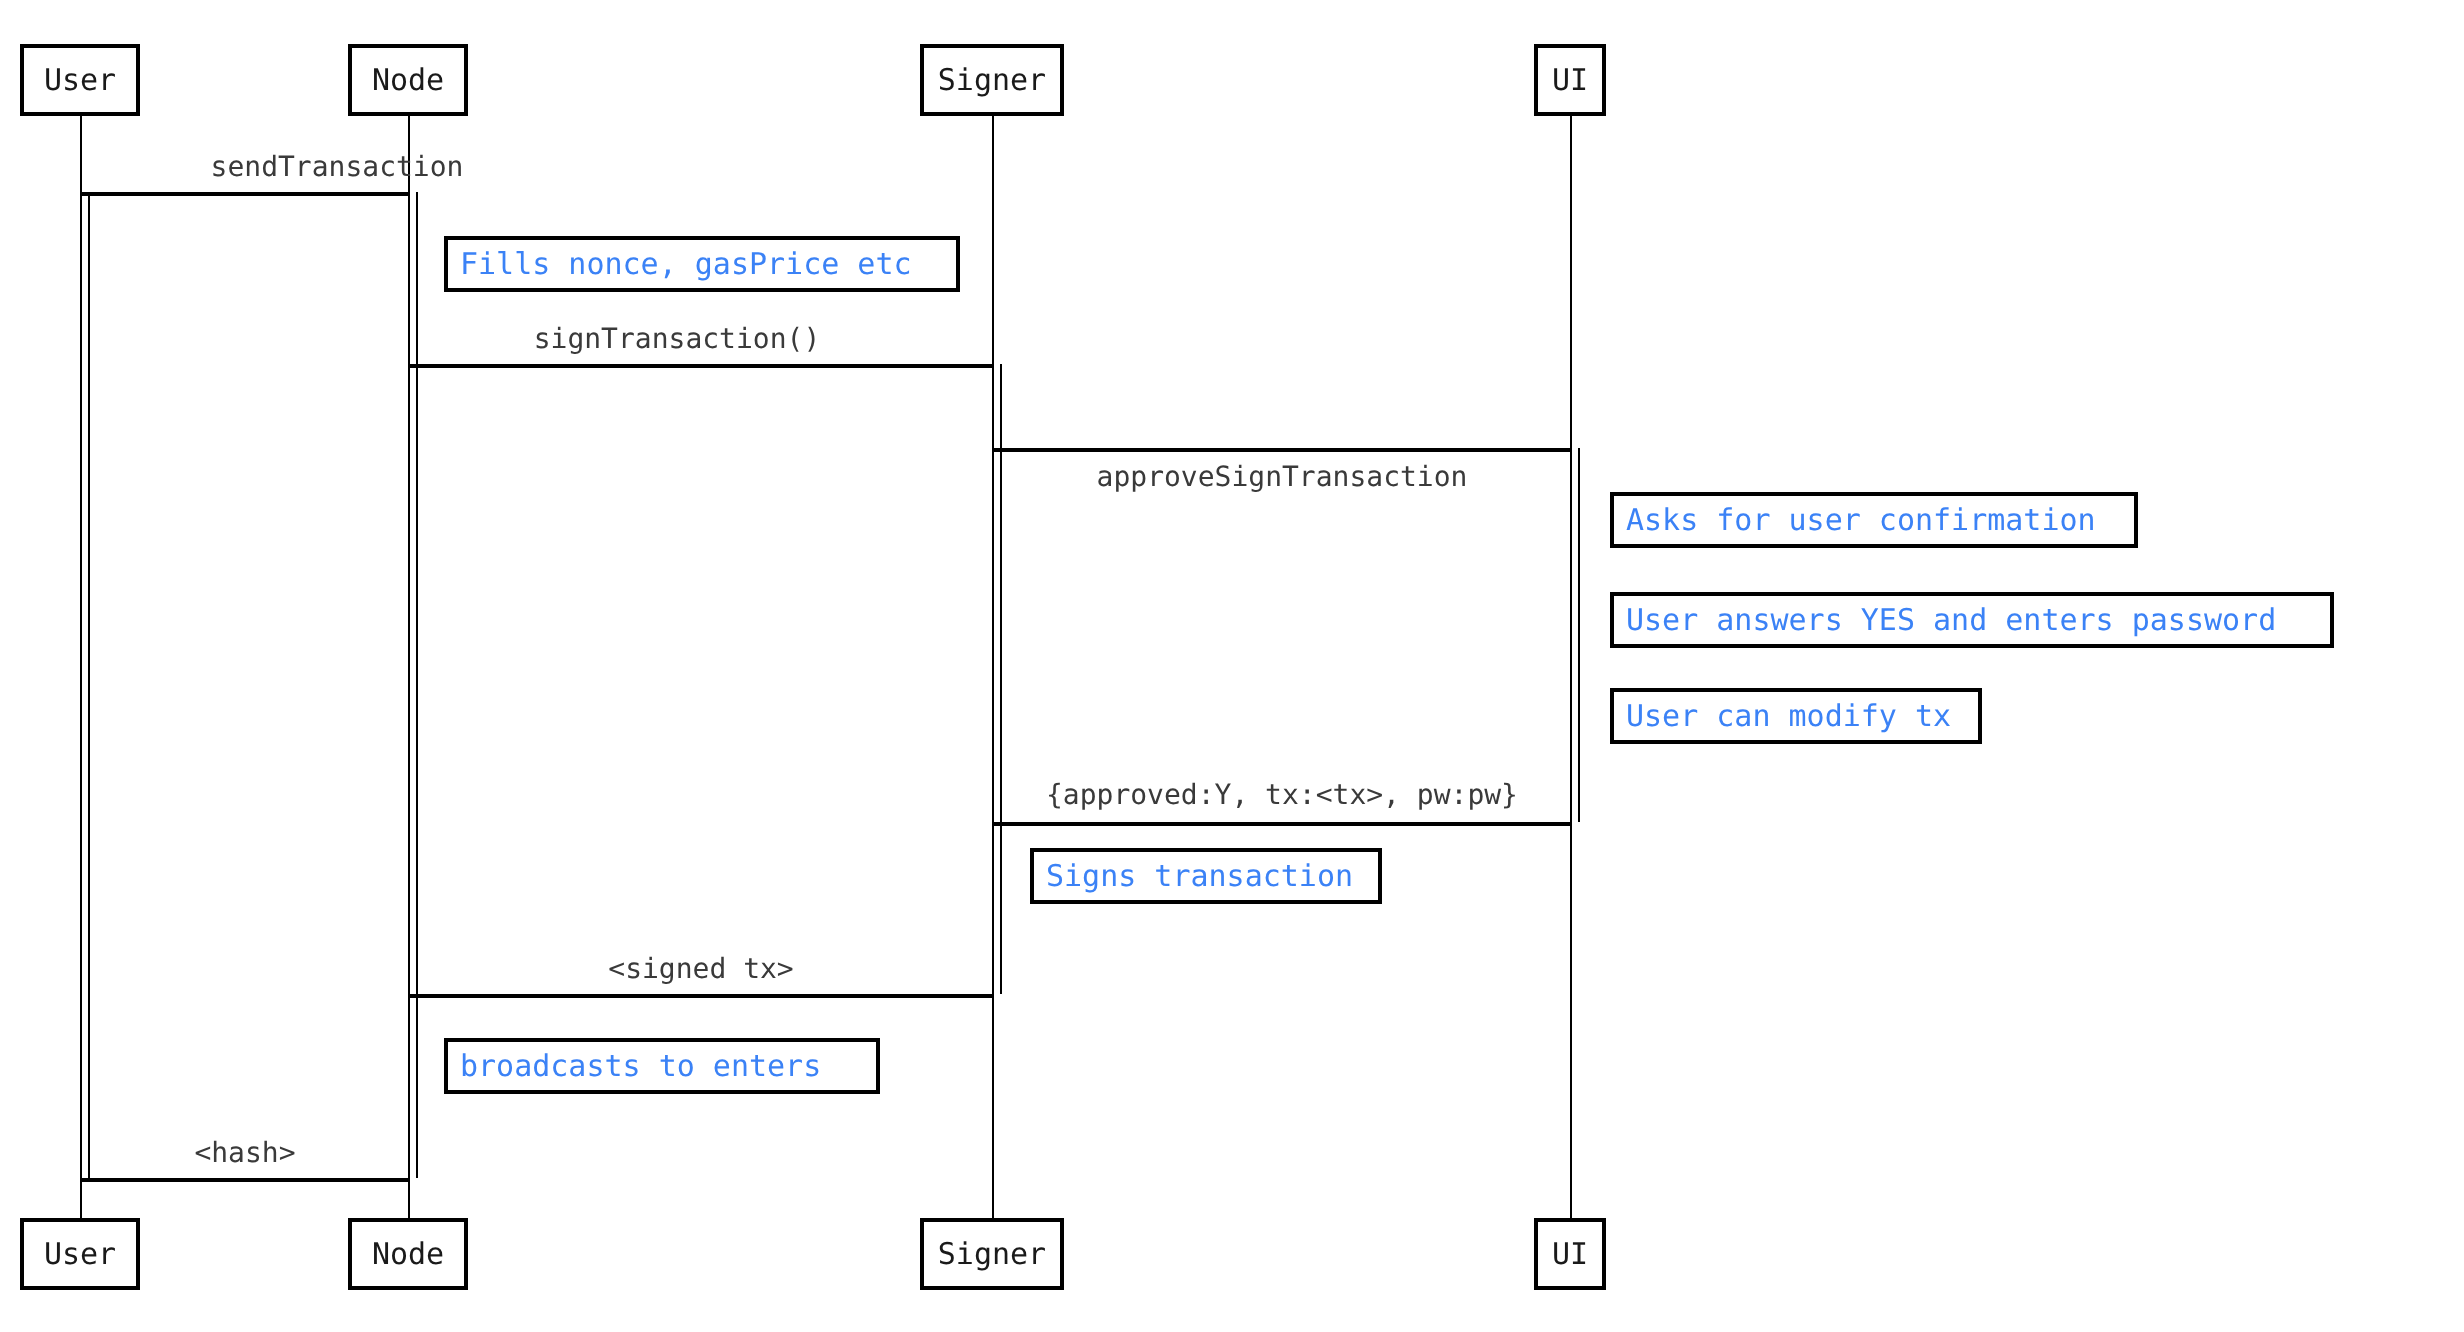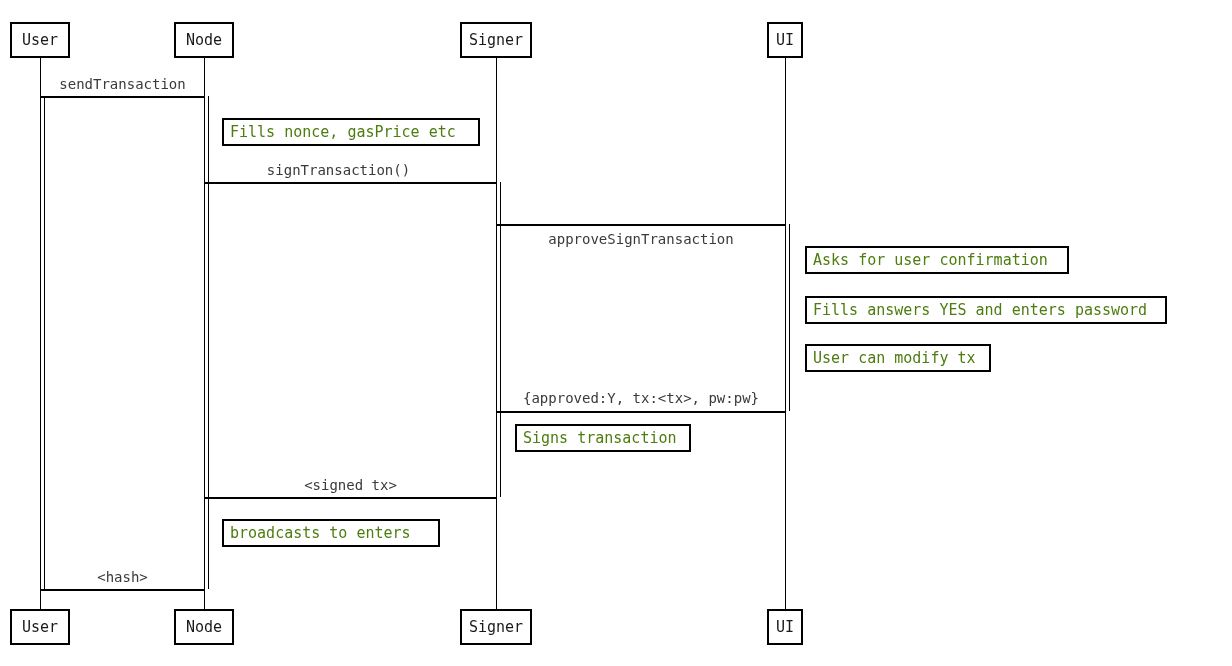--- a/index.html
+++ b/index.html
@@ -70,21 +70,21 @@
   }
 
   
   .note {
     position: absolute;
     box-sizing: border-box;
     border: 2px solid #000000;
     background: #ffffff;
     font-size: 15px;
     line-height: 1;
-    color: #4d7c0f;
+    color: #3b82f6;
     white-space: nowrap;
     overflow: visible;
     display: flex;
     align-items: center;
     z-index: 6;
   }
   .note > span {
     padding-left: 6px;
     position: relative;
     top: 0px;
@@ -133,37 +133,37 @@
     <span>UI</span>
   </div>
 
   <div class="message" style="left:40px;  top:96px;  width:165px;"></div>
   <div class="message" style="left:204px; top:182px; width:293px;"></div>
   <div class="message" style="left:496px; top:224px; width:290px;"></div>
   <div class="message" style="left:496px; top:411px; width:290px;"></div>
   <div class="message" style="left:204px; top:497px; width:293px;"></div>
   <div class="message" style="left:40px;  top:589px; width:165px;"></div>
 
-  <div class="message-label" style="left:40px;  top:77px;  width:165px;">sendTransaction</div>
+  <div class="message-label" style="left:40px;  top:77px;  width:165px;padding-left:46px;">sendTransaction</div>
   <div class="message-label" style="left:192px; top:163px; width:293px;">signTransaction()</div>
   <div class="message-label" style="left:496px; top:204px; width:290px;margin-top:28px;">approveSignTransaction</div>
   <div class="message-label" style="left:496px; top:391px; width:290px;">{approved:Y, tx:&lt;tx&gt;, pw:pw}</div>
   <div class="message-label" style="left:204px; top:478px; width:293px;">&lt;signed tx&gt;</div>
   <div class="message-label" style="left:40px;  top:570px; width:165px;">&lt;hash&gt;</div>
 
   <div class="note" style="left:222px; top:118px; width:258px; height:28px;">
     <span>Fills nonce, gasPrice etc</span>
   </div>
 
   <div class="note" style="left:805px; top:246px; width:264px; height:28px;">
     <span>Asks for user confirmation</span>
   </div>
 
   <div class="note" style="left:805px; top:296px; width:362px; height:28px;">
-    <span>Fills answers YES and enters password</span>
+    <span>User answers YES and enters password</span>
   </div>
 
   <div class="note" style="left:805px; top:344px; width:186px; height:28px;">
     <span>User can modify tx</span>
   </div>
 
   <div class="note" style="left:515px; top:424px; width:176px; height:28px;">
     <span>Signs transaction</span>
   </div>
 

